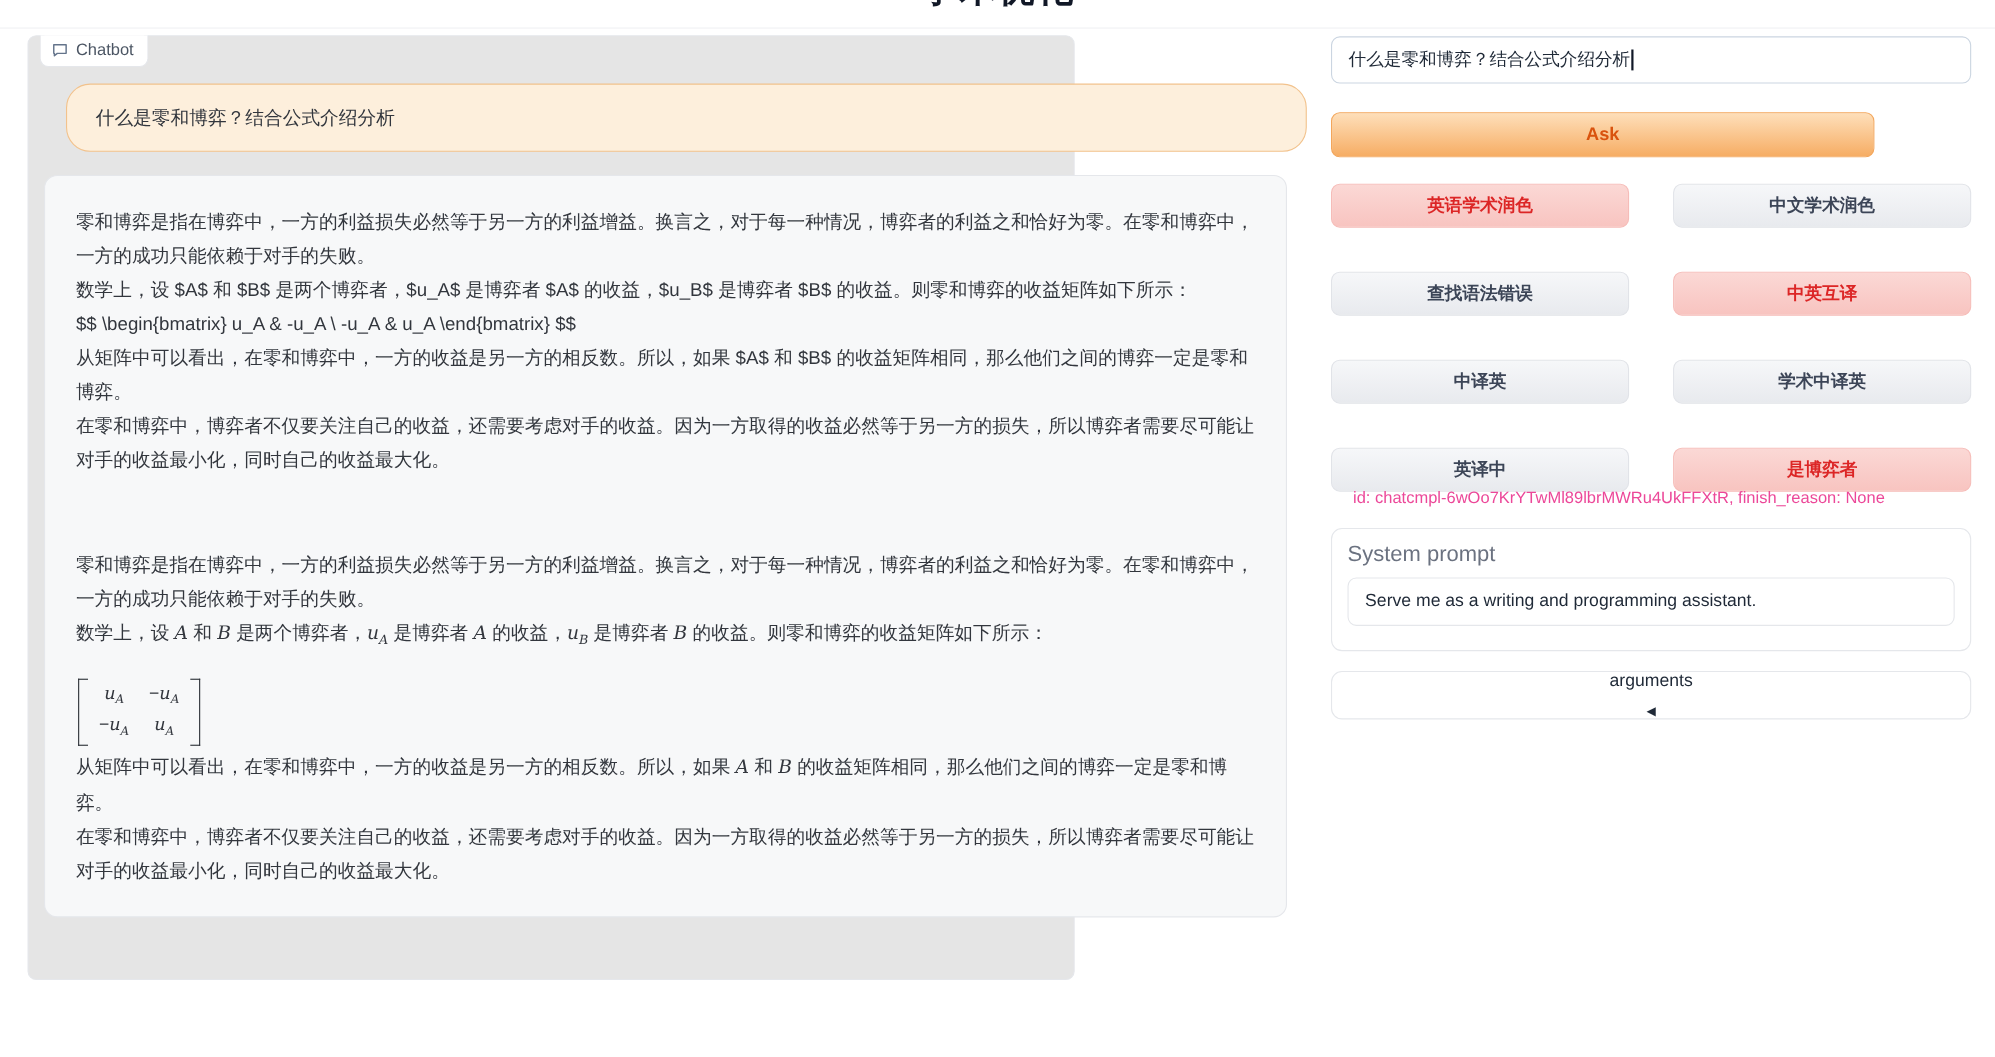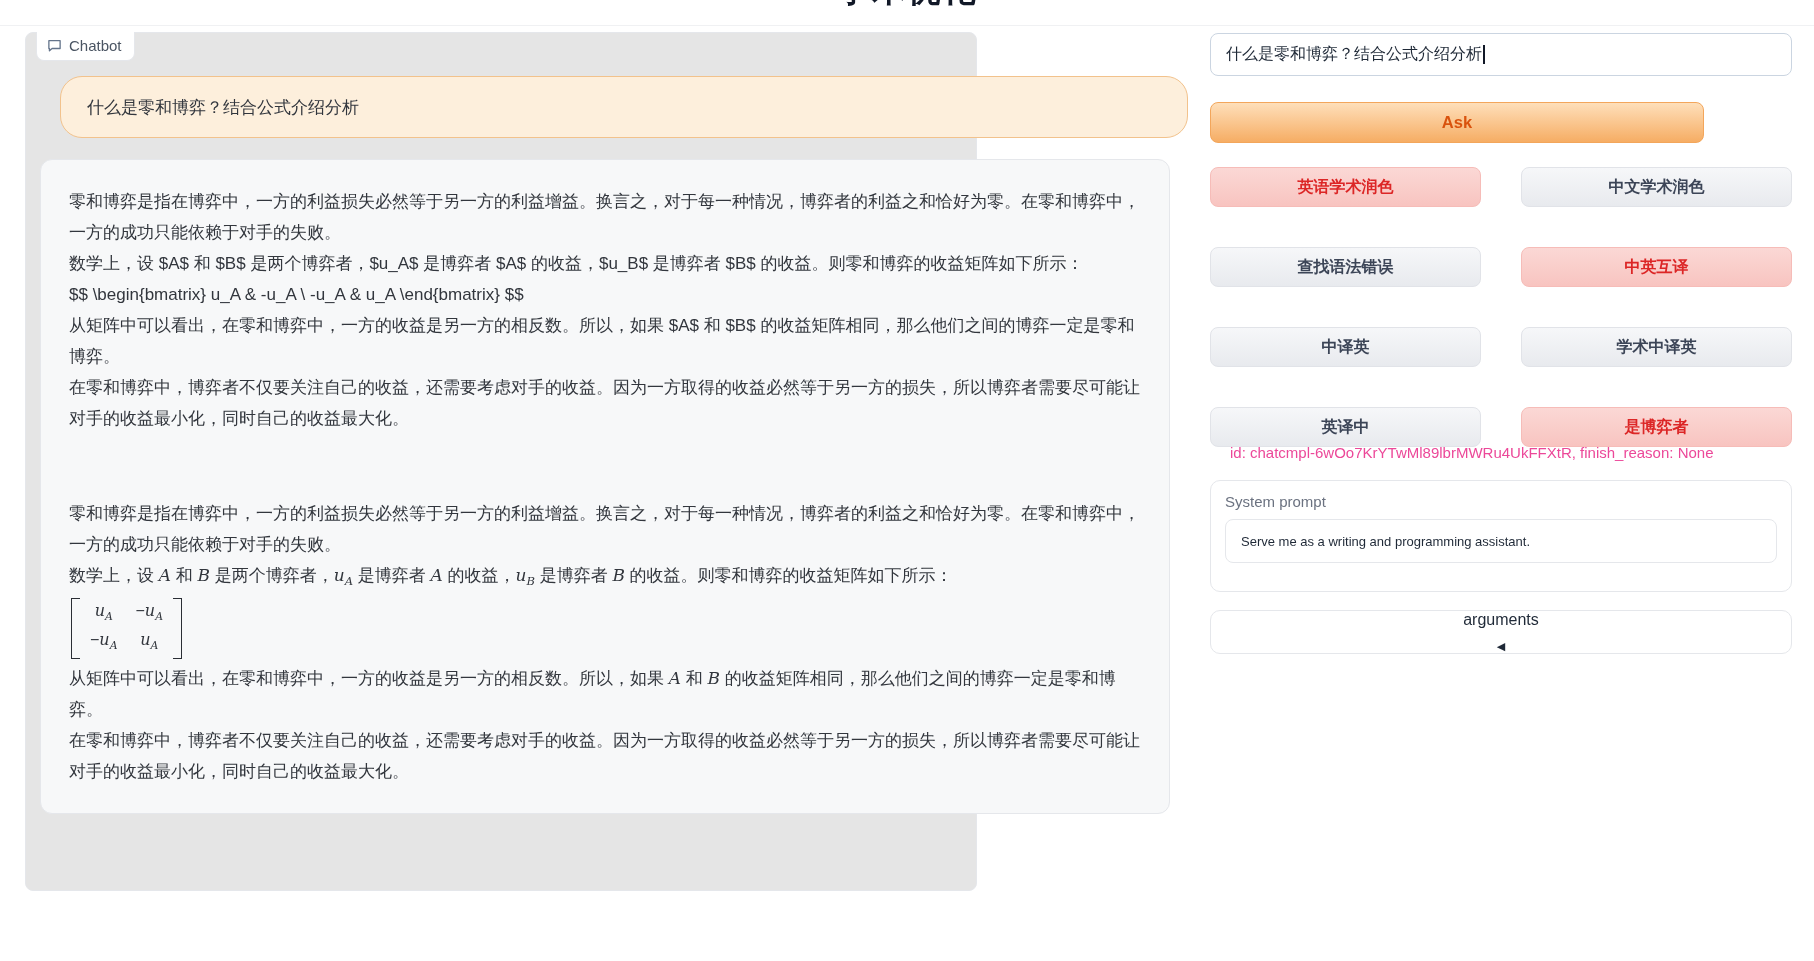--- a/index.html
+++ b/index.html
@@ -25,21 +25,21 @@
     background:#fdefdc; border:1.5px solid #f2c28c; border-radius:22px;
     display:flex; align-items:center; padding:0 26px; font-size:17px; color:#32363d; }
   .msg-bot { position:absolute; left:14px; top:126px; width:1130px; min-height:645px;
     background:#f7f8f9; border:1.5px solid #e5e7eb; border-radius:12px;
     padding:26px 28px; font-size:17px; line-height:31px; color:#32363d; }
   .msg-bot p { margin:0; }
   .ver-gap { height:64px; }
   .mvar { font-family:"DejaVu Serif","Liberation Serif",serif; font-style:italic; }
   sub { font-size:0.68em; }
 
-  .matrix { display:flex; align-items:stretch; margin:1px 0 4px 2px; }
+  .matrix { display:flex; align-items:stretch; margin:20px 0 4px 2px; }
   .brk { width:9px; border:1.7px solid #2a2e35; }
   .brk.l { border-right:none; }
   .brk.r { border-left:none; }
   .mx-grid { display:grid; grid-template-columns:auto auto; column-gap:18px;
     padding:2px 10px; line-height:22px; font-size:16px; text-align:center; }
 
   
   .right-col { position:absolute; left:1210px; top:0; width:582px; }
   .query-input { position:absolute; left:0; top:33px; width:582px; height:43px;
     border:1px solid #cbd5e1; border-radius:8px; background:#fff;
@@ -57,23 +57,23 @@
   .fn-btn { height:40px; font-size:16px; }
   .fn-btn.secondary { background:linear-gradient(180deg,#f6f7f9 0%,#e8eaee 100%);
     border:1px solid #e1e3e8; color:#3c4557; }
   .fn-btn.pink { background:linear-gradient(180deg,#fbd8d5 0%,#f8c4c0 100%);
     border:1px solid #f6bcb8; color:#dc2626; }
 
   .status-line { position:absolute; left:20px; top:444px; font-size:15px; color:#ec4899; }
 
   .sysprompt-box { position:absolute; left:0; top:480px; width:582px; height:112px;
     border:1px solid #e5e7eb; border-radius:10px; background:#fff; padding:12px 14px; }
-  .sysprompt-label { font-size:15px; color:#6b7280; }
+  .sysprompt-label { font-size:20px; color:#6b7280; }
   .sysprompt-inner { margin-top:9px; height:44px; border:1px solid #e5e7eb; border-radius:8px;
-    display:flex; align-items:center; padding:0 15px; font-size:13px; color:#1f2937; }
+    display:flex; align-items:center; padding:0 15px; font-size:16px; color:#1f2937; }
 
   .accordion { position:absolute; left:0; top:610px; width:582px; height:44px;
     border:1px solid #e5e7eb; border-radius:10px; background:#fff;
     display:flex; align-items:center; justify-content:space-between;
     padding:0 16px; font-size:16px; color:#1f2937; cursor:pointer;flex-direction:column; }
   .accordion .arrow { font-size:11px; color:#1f2937; }
 </style>
 </head>
 <body>
 

